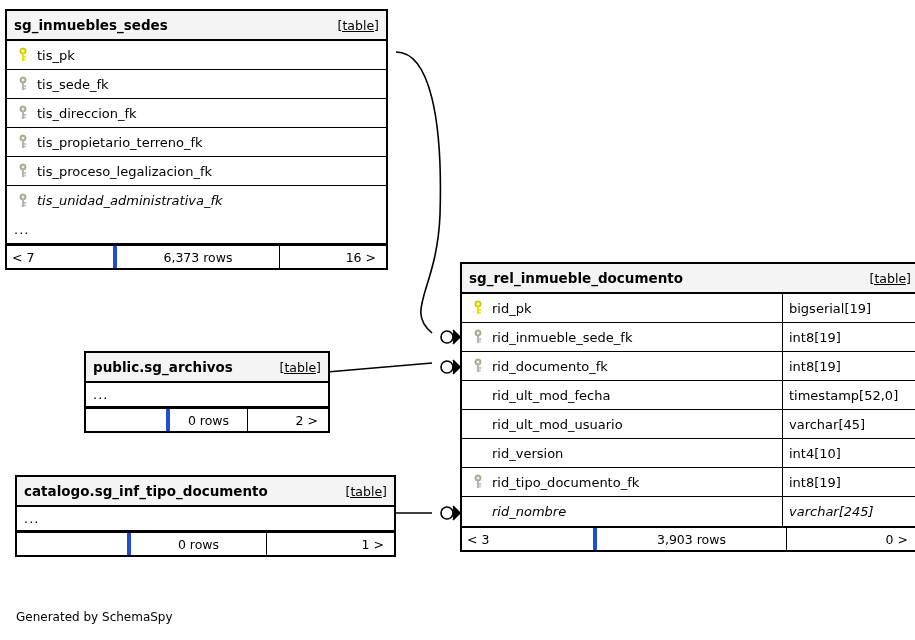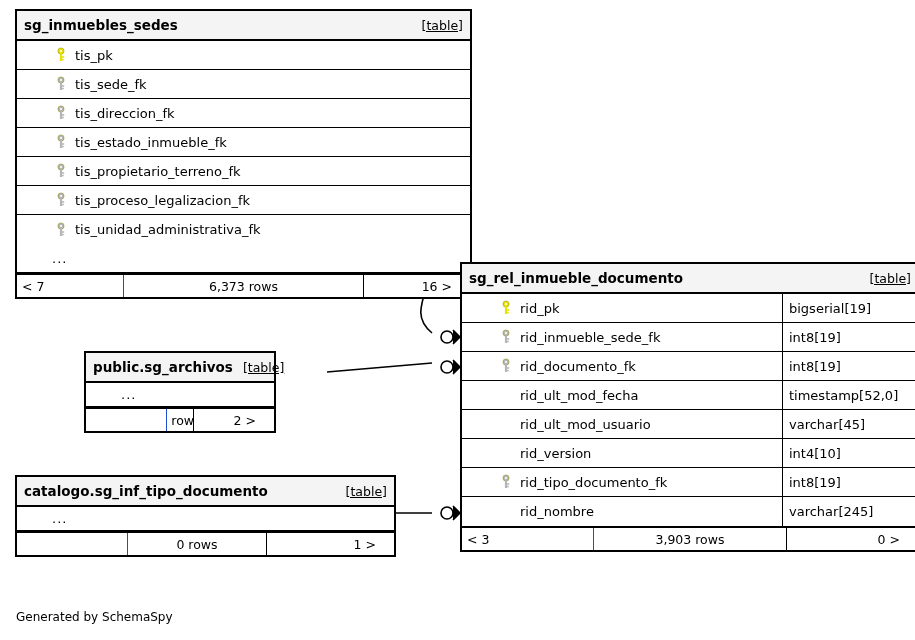--- a/index.html
+++ b/index.html
@@ -46,23 +46,22 @@
     padding-left:10px;
     text-decoration:underline;
   }
 
   .tbl-row{
     display:flex;
     align-items:stretch;
     border-bottom:1px solid #000000;
     box-sizing:border-box;
     height:29px;
-    padding-left:28px;
-  }
-  .tbl-row:last-of-type{border-bottom:none;}
+  }
+  .tbl-row:last-of-type{border-bottom:none;font-style:italic;}
   .cell-name{
     flex:1 1 auto;
     display:flex;
     align-items:center;
     padding-left:8px;
     font-size:13px;
     color:#000000;
     white-space:nowrap;
     overflow:hidden;
     box-sizing:border-box;
@@ -108,22 +107,22 @@
     font-size:12.5px;
   }
   .foot-cell{
     display:flex;
     align-items:center;
     box-sizing:border-box;
     white-space:nowrap;
     overflow:hidden;
   }
   .foot-left{justify-content:flex-start;padding-left:5px;}
-  .foot-mid{justify-content:center;border-left:1px solid #1d4ed8;border-right:1px solid #000000;}
-  .foot-right{justify-content:flex-end;padding-right:18px;}
+  .foot-mid{justify-content:center;border-left:4px solid #1d4ed8;border-right:1px solid #000000;}
+  .foot-right{justify-content:flex-end;padding-right:10px;}
 
   
   #caption{
     position:absolute;
     left:16px;
     top:610px;
     font-size:12px;
     color:#000000;
     white-space:nowrap;
     z-index:2;
@@ -152,21 +151,21 @@
       <path d="M 453,367 L 460,367 M 460,367 L 453,360 M 460,367 L 453,374" stroke="#000000" stroke-width="1.6" fill="none"></path>
       <path d="M 453,360 L 460,367 L 453,374 Z" fill="#000000"></path>
     </g>
     <g>
       <circle cx="447" cy="513" r="6" fill="#ffffff" stroke="#000000" stroke-width="1.6"></circle>
       <path d="M 453,513 L 460,513 M 460,513 L 453,506 M 460,513 L 453,520" stroke="#000000" stroke-width="1.6" fill="none"></path>
       <path d="M 453,506 L 460,513 L 453,520 Z" fill="#000000"></path>
     </g>
   </svg>
 
-  <div class="table-box" id="tbl-sg_inmuebles_sedes" style="left:15px;top:9px;width:457px;">
+  <div class="table-box" id="tbl-sg_inmuebles_sedes" style="left:5px;top:9px;width:383px;">
     <div class="tbl-header">
       <span class="tbl-name">sg_inmuebles_sedes</span>
       <span class="tbl-tag">[table]</span>
     </div>
     <div>
         <div class="tbl-row">
           <div class="cell-name">
             <span class="key">
               <svg width="16" height="16" viewBox="0 0 16 16">
                 <circle cx="8" cy="4" r="3.1" fill="#e8e200" stroke="#8a8a00" stroke-width="0.5"></circle>
@@ -198,34 +197,20 @@
             <span class="key">
               <svg width="16" height="16" viewBox="0 0 16 16">
                 <circle cx="8" cy="4" r="3.1" fill="#b5b5b5" stroke="#8a8a00" stroke-width="0.5"></circle>
                 <circle cx="8" cy="4" r="1.1" fill="#ffffff"></circle>
                 <rect x="6.9" y="6" width="2.2" height="8" fill="#b5b5b5"></rect>
                 <rect x="9.1" y="9.2" width="2.1" height="1.6" fill="#b5b5b5"></rect>
                 <rect x="9.1" y="11.8" width="1.7" height="1.5" fill="#b5b5b5"></rect>
               </svg>
             </span>
             <span>tis_direccion_fk</span>
-          </div>
-        </div>
-        <div class="tbl-row">
-          <div class="cell-name">
-            <span class="key">
-              <svg width="16" height="16" viewBox="0 0 16 16">
-                <circle cx="8" cy="4" r="3.1" fill="#b5b5b5" stroke="#8a8a00" stroke-width="0.5"></circle>
-                <circle cx="8" cy="4" r="1.1" fill="#ffffff"></circle>
-                <rect x="6.9" y="6" width="2.2" height="8" fill="#b5b5b5"></rect>
-                <rect x="9.1" y="9.2" width="2.1" height="1.6" fill="#b5b5b5"></rect>
-                <rect x="9.1" y="11.8" width="1.7" height="1.5" fill="#b5b5b5"></rect>
-              </svg>
-            </span>
-            <span>tis_estado_inmueble_fk</span>
           </div>
         </div>
         <div class="tbl-row">
           <div class="cell-name">
             <span class="key">
               <svg width="16" height="16" viewBox="0 0 16 16">
                 <circle cx="8" cy="4" r="3.1" fill="#b5b5b5" stroke="#8a8a00" stroke-width="0.5"></circle>
                 <circle cx="8" cy="4" r="1.1" fill="#ffffff"></circle>
                 <rect x="6.9" y="6" width="2.2" height="8" fill="#b5b5b5"></rect>
                 <rect x="9.1" y="9.2" width="2.1" height="1.6" fill="#b5b5b5"></rect>
@@ -267,21 +252,21 @@
     <div class="tbl-row row-ellipsis">
       <div class="cell-name">...</div>
     </div>
     <div class="tbl-footer">
       <div class="foot-cell foot-left" style="flex:0 0 106px;">&lt; 7</div>
       <div class="foot-cell foot-mid" style="flex:1 1 auto;">6,373 rows</div>
       <div class="foot-cell foot-right" style="flex:0 0 106px;">16 &gt;</div>
     </div>
   </div>
 
-  <div class="table-box" id="tbl-public_sg_archivos" style="left:84px;top:351px;width:192px;">
+  <div class="table-box" id="tbl-public_sg_archivos" style="left:84px;top:351px;width:246px;">
     <div class="tbl-header">
       <span class="tbl-name">public.sg_archivos</span>
       <span class="tbl-tag">[table]</span>
     </div>
     <div class="tbl-row row-ellipsis" style="height:24px;">
       <div class="cell-name">...</div>
     </div>
     <div class="tbl-footer">
       <div class="foot-cell foot-left" style="flex:0 0 80px;"></div>
       <div class="foot-cell foot-mid" style="flex:1 1 auto;">0 rows</div>

